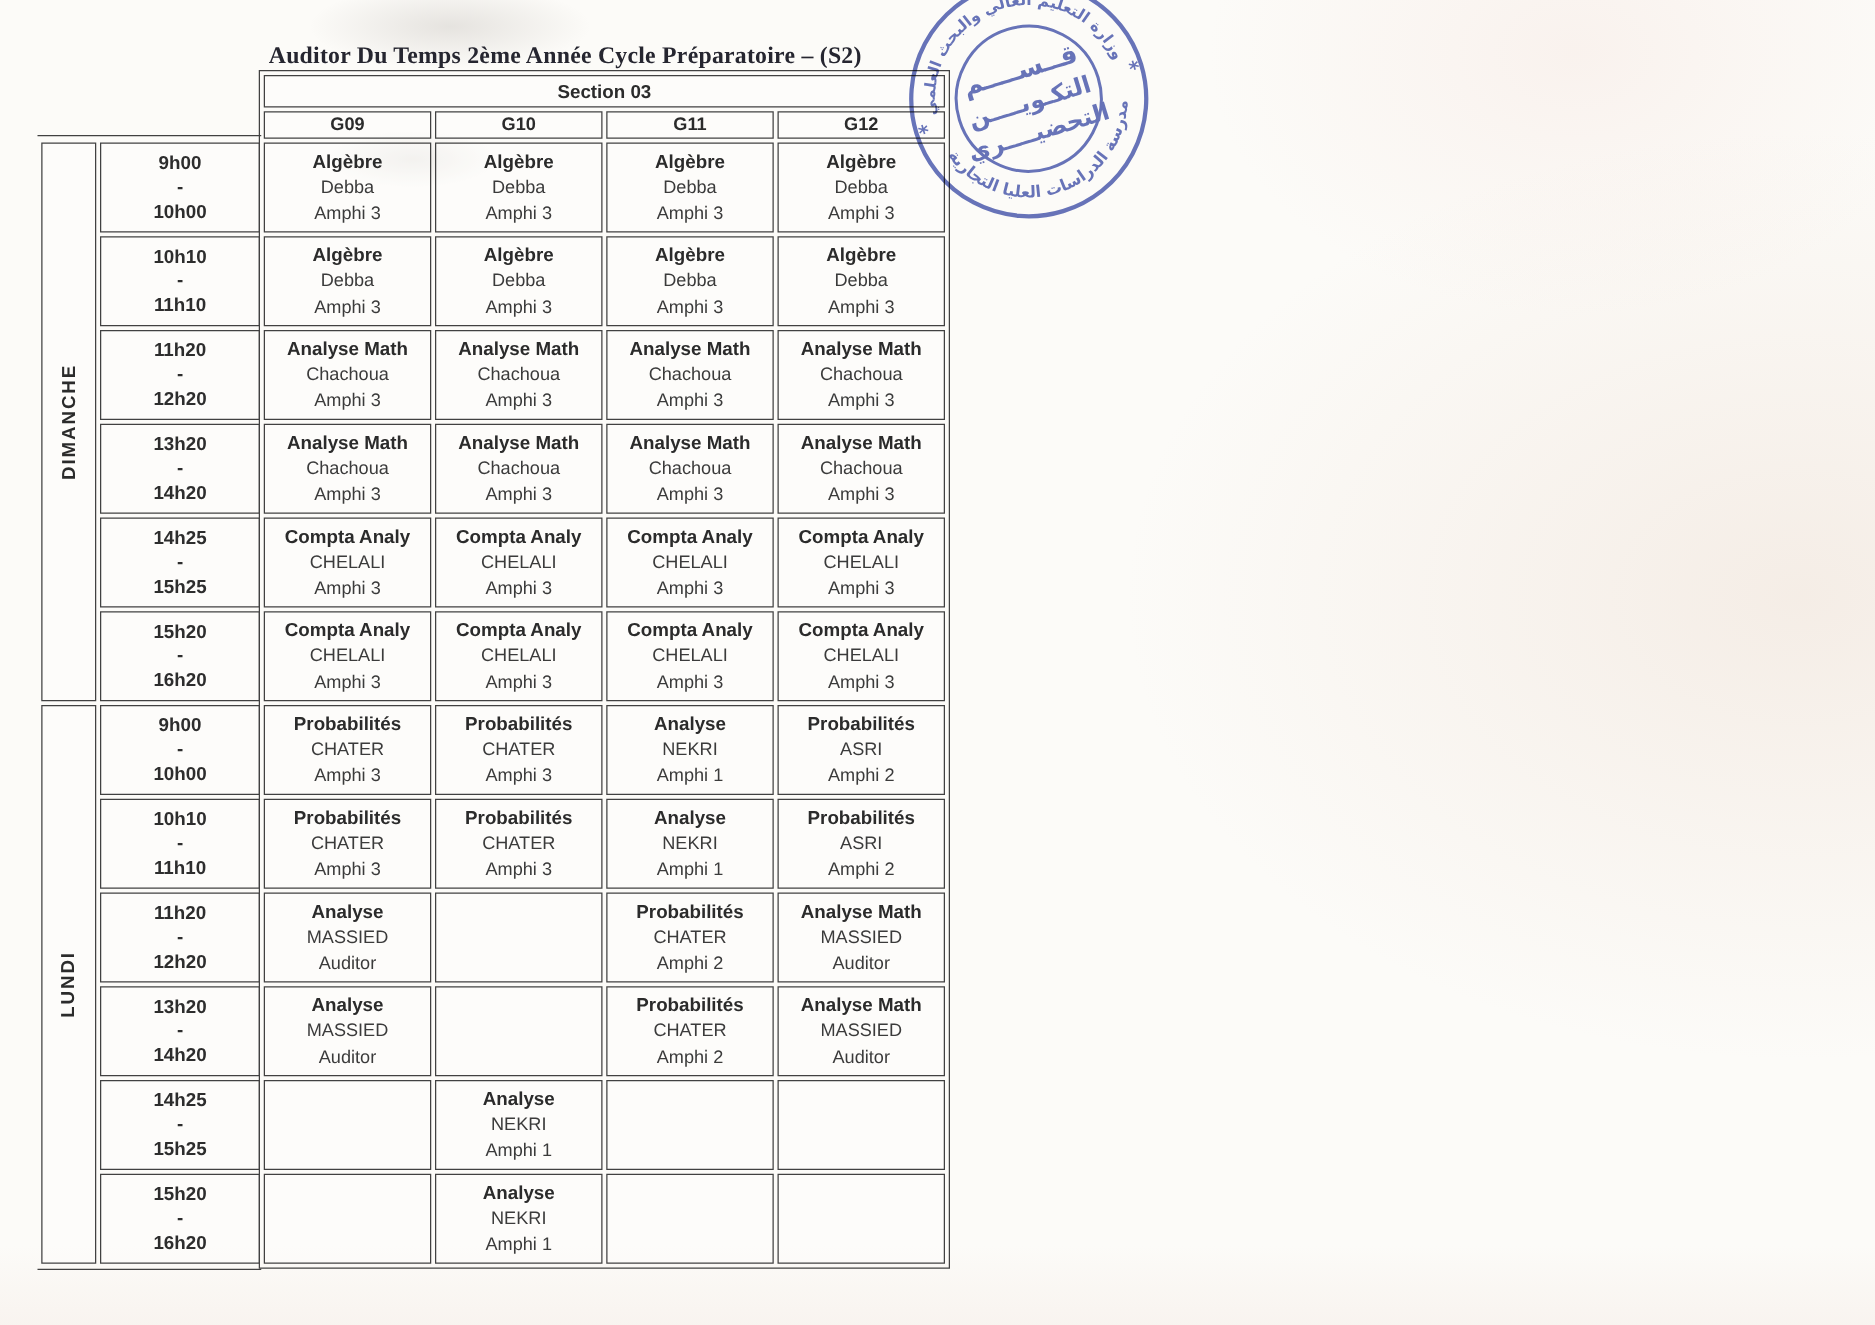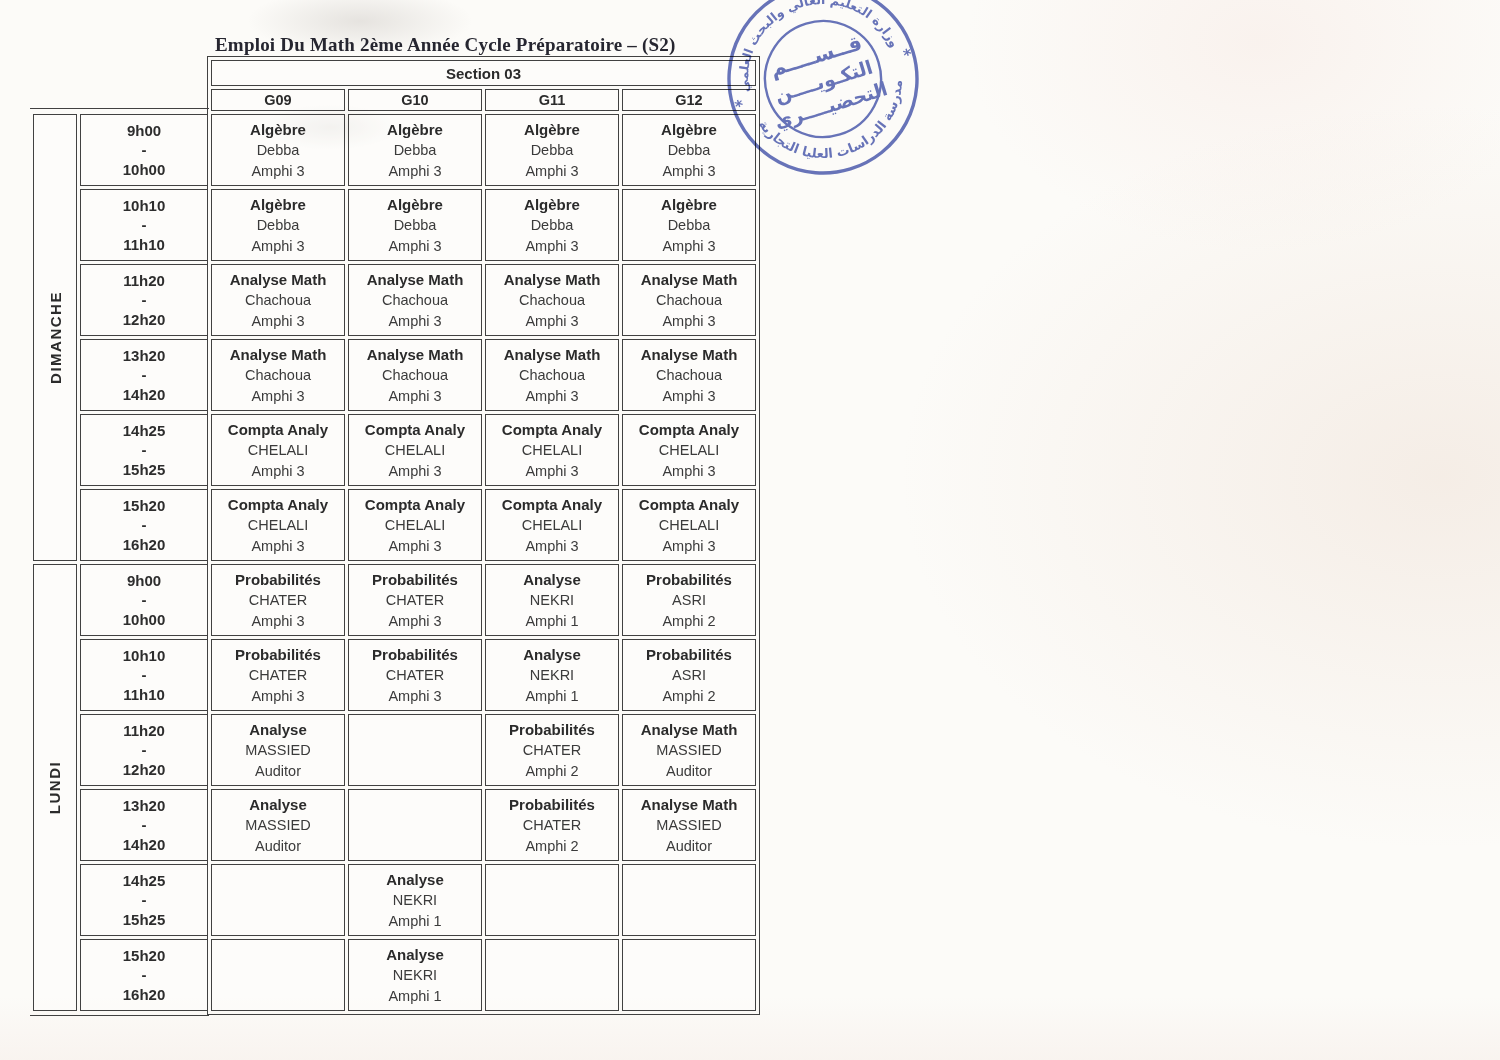--- a/index.html
+++ b/index.html
@@ -70,21 +70,21 @@
     position:absolute;left:710px;top:-34px;width:226px;height:226px;
     opacity:0.82;mix-blend-mode:multiply;pointer-events:none;
   }
   .stamp text{font-family:"DejaVu Sans",sans-serif;}
 </style>
 </head>
 <body>
 
 <div class="scan-tint"></div>
 
-<div class="title">Emploi Du Math 2ème Année Cycle Préparatoire – (S2)</div>
+<div class="title">Auditor Du Temps 2ème Année Cycle Préparatoire – (S2)</div>
 
 <div class="timetable" id="grid">
   <div class="group-frame"></div>
   <div class="cell section-cell">Section 03</div>
 
 <div class="cell ghead" style="grid-area: 2 / 3 / 3 / 4;">G09</div>
     <div class="cell ghead" style="grid-area: 2 / 4 / 3 / 5;">G10</div>
     <div class="cell ghead" style="grid-area: 2 / 5 / 3 / 6;">G11</div>
     <div class="cell ghead" style="grid-area: 2 / 6 / 3 / 7;">G12</div>
     <div class="cell daycell" style="grid-area: 3 / 1 / 9 / 2;">

